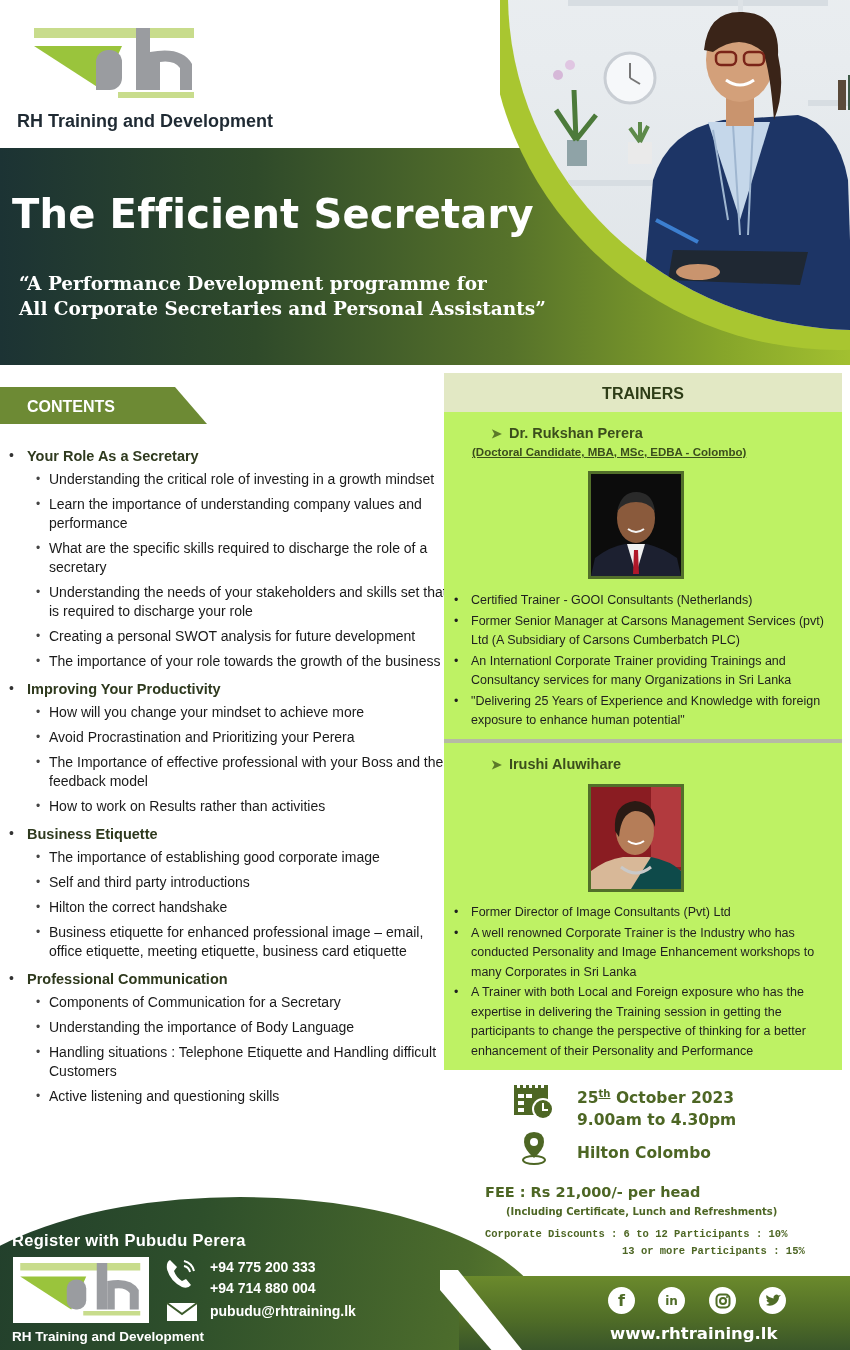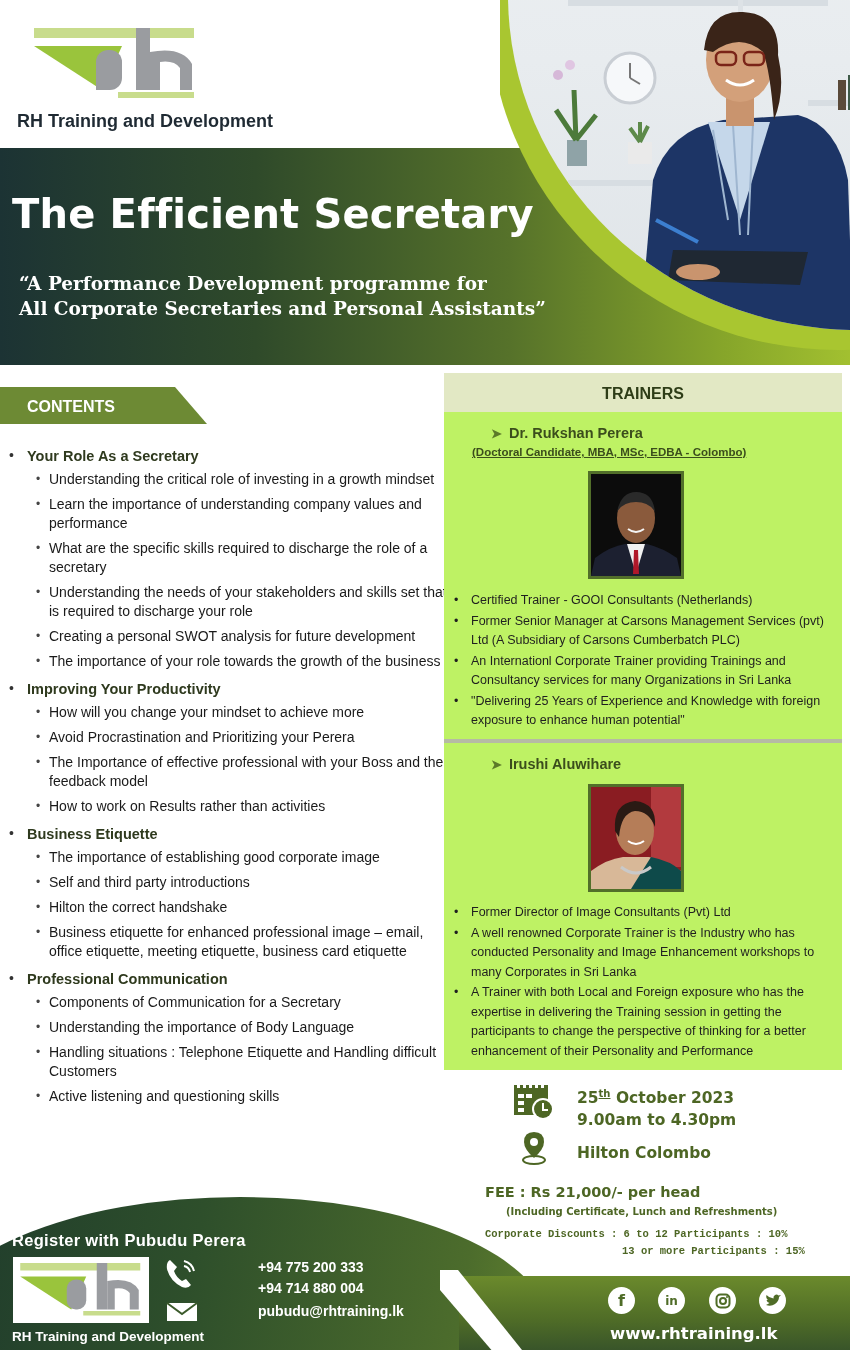--- a/index.html
+++ b/index.html
@@ -51,21 +51,21 @@
   .fee { position: absolute; left: 33px; top: 109px; font-family: "DejaVu Sans", sans-serif; font-weight: bold; font-size: 14.5px; color: #4d6624; }
   .fee-sub { position: absolute; left: 33px; top: 131px; font-family: "DejaVu Sans", sans-serif; font-weight: bold; font-size: 10px; color: #4d6624; margin-left: 21px; }
   .disc { position: absolute; font-family: Liberation Mono, monospace; font-weight: bold; font-size: 10.5px; color: #4d6624; }
 
   
   .foot-left { position: absolute; left: -70px; top: 1197px; width: 620px; height: 380px; border-radius: 50% 50% 0 0 / 35% 35% 0 0;
     background: linear-gradient(100deg, #1e3a2c 0%, #2e4f2b 40%, #4c6c2c 80%, #6b8c30 100%); overflow: hidden; }
   .register { position: absolute; left: 12px; top: 1231px; font-size: 16.5px; font-weight: bold; color: #ffffff; letter-spacing: 0.3px; text-align: center; }
   .foot-logo-box { position: absolute; left: 13px; top: 1257px; width: 136px; height: 66px; background: #ffffff; }
   .foot-company { position: absolute; left: 12px; top: 1329px; font-size: 13.5px; font-weight: bold; color: #ffffff; }
-  .contact-line { position: absolute; left: 210px; font-size: 14px; font-weight: bold; color: #ffffff; margin-left: 48px; }
+  .contact-line { position: absolute; left: 210px; font-size: 14px; font-weight: bold; color: #ffffff; }
 
   
   .foot-right { position: absolute; left: 459px; top: 1276px; width: 400px; height: 80px;
     background: linear-gradient(180deg, #6b8a2c 0%, #4f6c27 55%, #34502a 100%); }
   .foot-right-cut { position: absolute; left: 440px; top: 1270px; width: 90px; height: 90px; background: #ffffff;
     clip-path: polygon(0 0, 18px 0, 90px 90px, 60px 90px, 0 20px); }
   .social { position: absolute; top: 1287px; width: 27px; height: 27px; border-radius: 50%; background: #ffffff; display: flex; align-items: center; justify-content: center; }
   .website { position: absolute; left: 610px; top: 1324px; font-family: "DejaVu Sans", sans-serif; font-size: 16.5px; font-weight: bold; color: #ffffff; }
 </style>
 </head>

